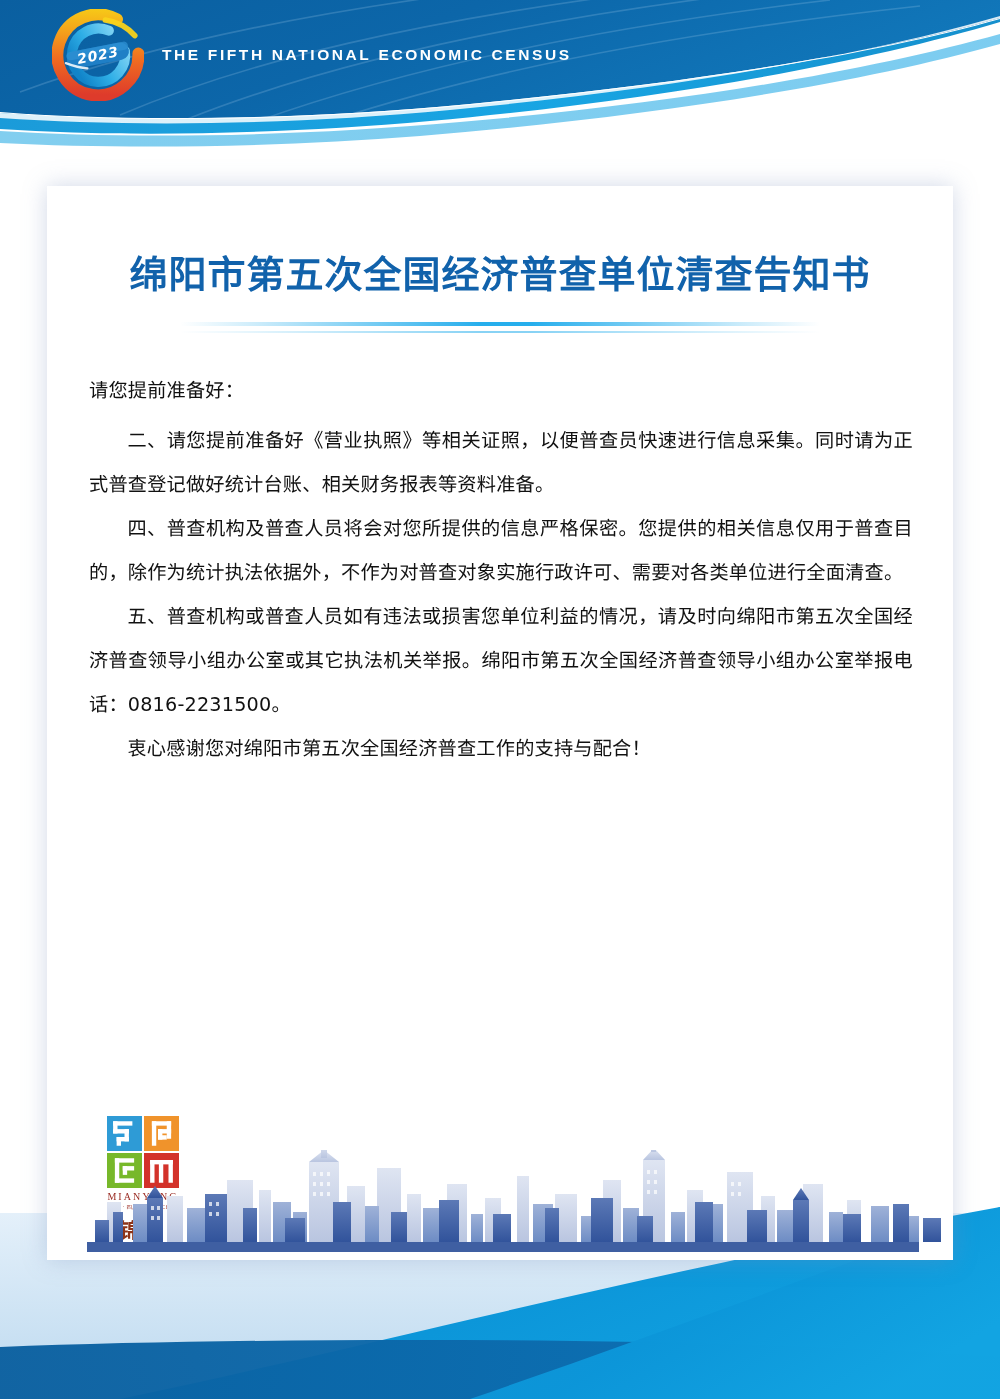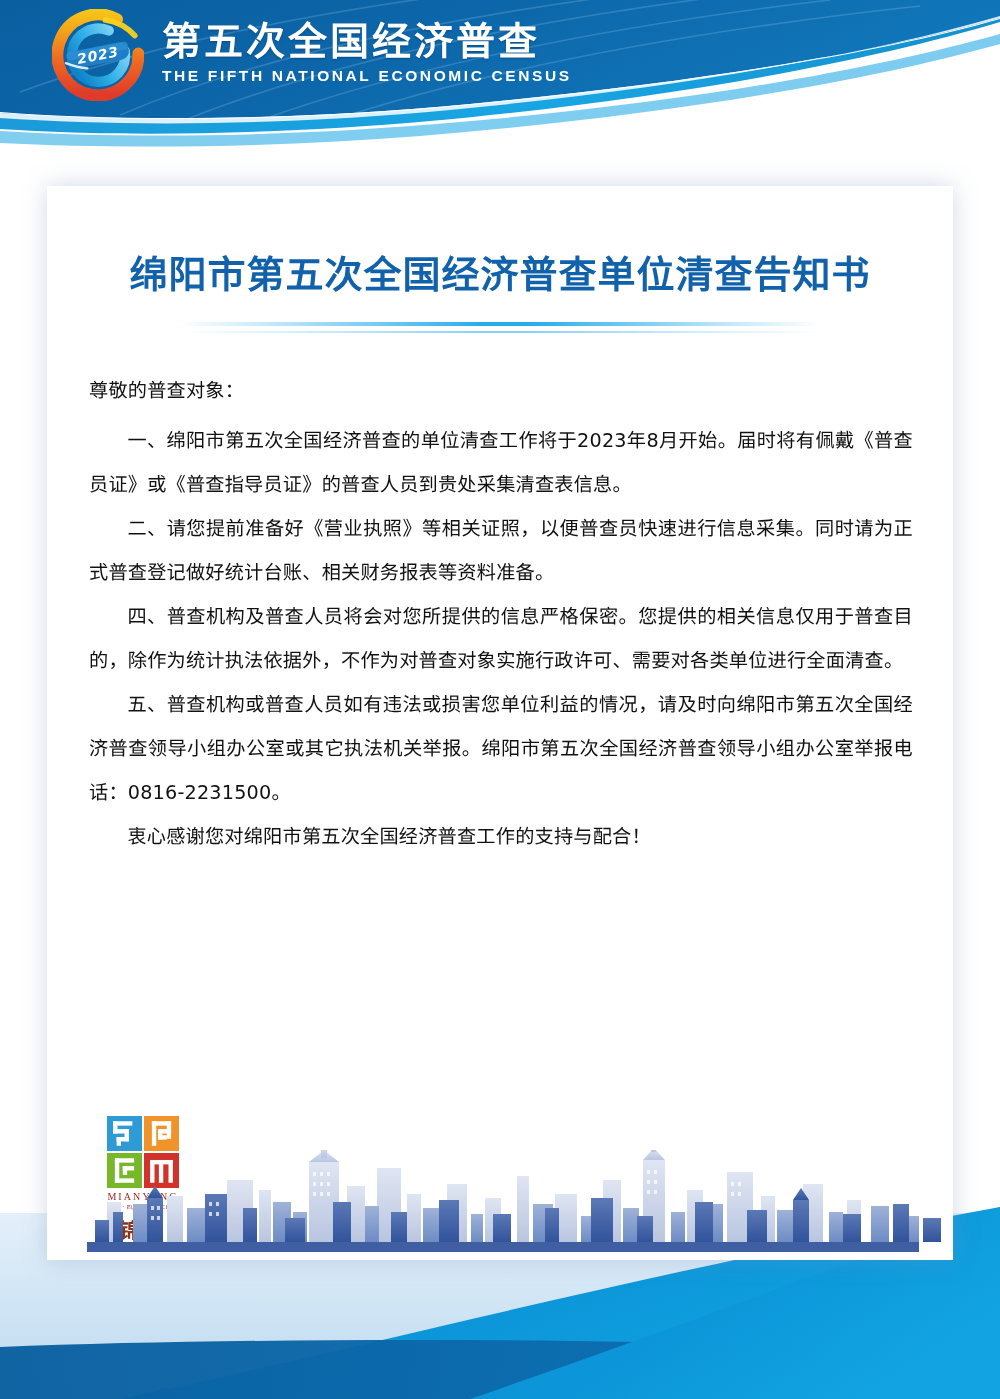--- a/index.html
+++ b/index.html
@@ -274,21 +274,20 @@
             <rect x="16" y="41" width="68" height="19" rx="9.5" fill="#1f7fc6"></rect>
             <rect x="16" y="41" width="68" height="9" rx="4.5" fill="#2f93d6" opacity=".7"></rect>
             <text x="50" y="55.5" text-anchor="middle" font-family="DejaVu Sans, sans-serif" font-size="15" font-weight="bold" font-style="italic" fill="#ffffff" letter-spacing="1">2023</text>
           </g>
 
           <path d="M14 52 C22 57 28 60 36 62" fill="none" stroke="#ffffff" stroke-width="2.4" stroke-linecap="round" opacity=".85" transform="rotate(-11 50 50)"></path>
         </svg>
       </div>
 
       <div class="brand-text">
-        <div class="brand-cn">第五次全国经济普查</div>
         <div class="brand-en">
           <span>THE</span><span>FIFTH</span><span>NATIONAL</span><span>ECONOMIC</span><span>CENSUS</span>
         </div>
       </div>
     </div>
   </div>
 
   <div class="footer">
     <svg viewBox="0 0 1000 200" preserveAspectRatio="none" width="1000" height="200">
       <defs>
@@ -318,24 +317,23 @@
     </svg>
   </div>
 
   <div class="card">
 
     <h1 class="doc-title">绵阳市第五次全国经济普查单位清查告知书</h1>
     <div class="title-rule"></div>
     <div class="title-rule thin"></div>
 
     <div class="body-wrap">
-      <p class="p salutation">尊敬的普查对象：</p>
-
-
-      <p class="p indent">一、绵阳市第五次全国经济普查的单位清查工作将于2023年8月开始。届时将有佩戴《普查员证》或《普查指导员证》的普查人员到贵处采集清查表信息。</p>
+      <p class="p salutation">请您提前准备好：</p>
+
+
 
       <p class="p indent">二、请您提前准备好《营业执照》等相关证照，以便普查员快速进行信息采集。同时请为正式普查登记做好统计台账、相关财务报表等资料准备。</p>
 
 
       <p class="p indent">四、普查机构及普查人员将会对您所提供的信息严格保密。您提供的相关信息仅用于普查目的，除作为统计执法依据外，不作为对普查对象实施行政许可、需要对各类单位进行全面清查。</p>
 
       <p class="p indent">五、普查机构或普查人员如有违法或损害您单位利益的情况，请及时向绵阳市第五次全国经济普查领导小组办公室或其它执法机关举报。绵阳市第五次全国经济普查领导小组办公室举报电话：0816-2231500。</p>
 
       <p class="p indent">衷心感谢您对绵阳市第五次全国经济普查工作的支持与配合！</p>
     </div>

